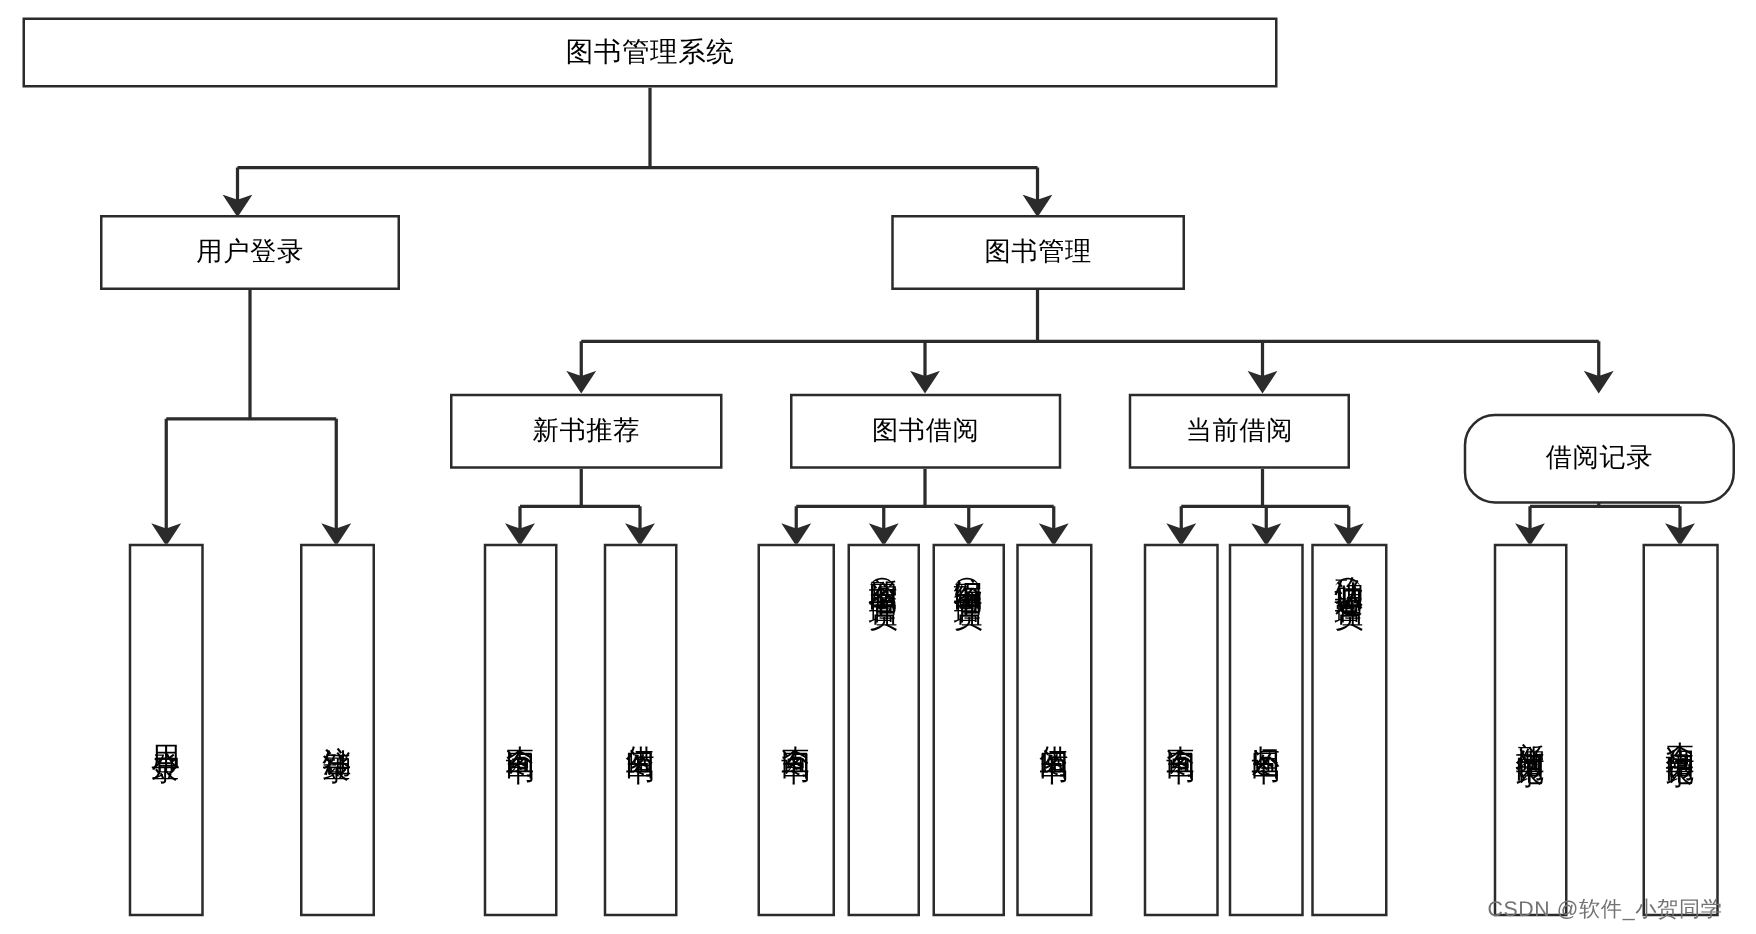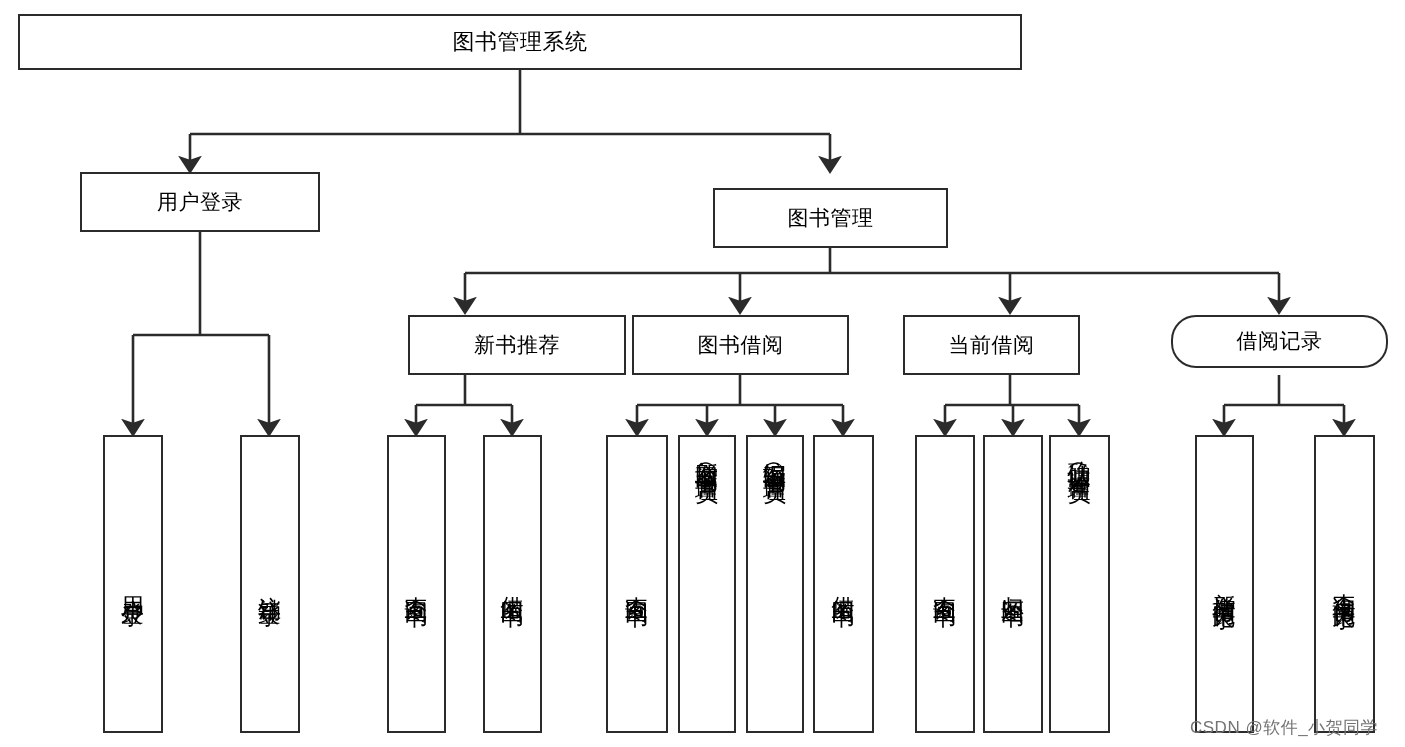--- a/index.html
+++ b/index.html
@@ -118,34 +118,34 @@
     </g>
   </svg>
 
   <div class="node root" style="left:18px;top:14px;width:1004px;height:56px;">
     <span class="label">图书管理系统</span>
   </div>
 
   <div class="node" style="left:80px;top:172px;width:240px;height:60px;">
     <span class="label">用户登录</span>
   </div>
-  <div class="node" style="left:713px;top:172px;width:235px;height:60px;margin-top:16px;">
+  <div class="node" style="left:713px;top:172px;width:235px;height:60px;">
     <span class="label">图书管理</span>
   </div>
 
-  <div class="node" style="left:360px;top:315px;width:218px;height:60px;margin-left:48px;">
+  <div class="node" style="left:360px;top:315px;width:218px;height:60px;">
     <span class="label">新书推荐</span>
   </div>
   <div class="node" style="left:632px;top:315px;width:217px;height:60px;justify-content:center;">
     <span class="label">图书借阅</span>
   </div>
   <div class="node" style="left:903px;top:315px;width:177px;height:60px;">
     <span class="label">当前借阅</span>
   </div>
-  <div class="node" style="left:1171px;top:315px;width:217px;height:53px;border-radius:25px;">
+  <div class="node" style="left:1171px;top:331px;width:217px;height:72px;border-radius:25px;">
     <span class="label">借阅记录</span>
   </div>
 
   <div class="node leaf" style="left:103px;top:435px;width:60px;height:298px;">
     <span class="label">用户登录</span>
   </div>
   <div class="node leaf" style="left:240px;top:435px;width:60px;height:298px;">
     <span class="label">注销登录</span>
   </div>
 

